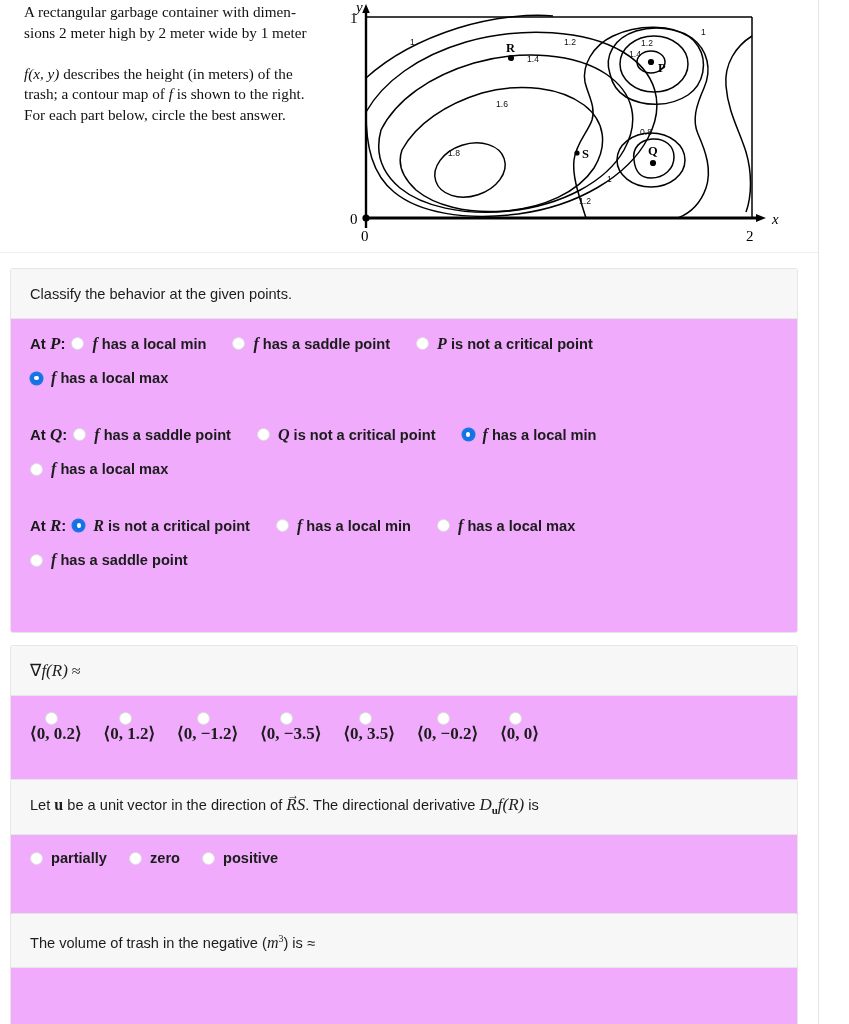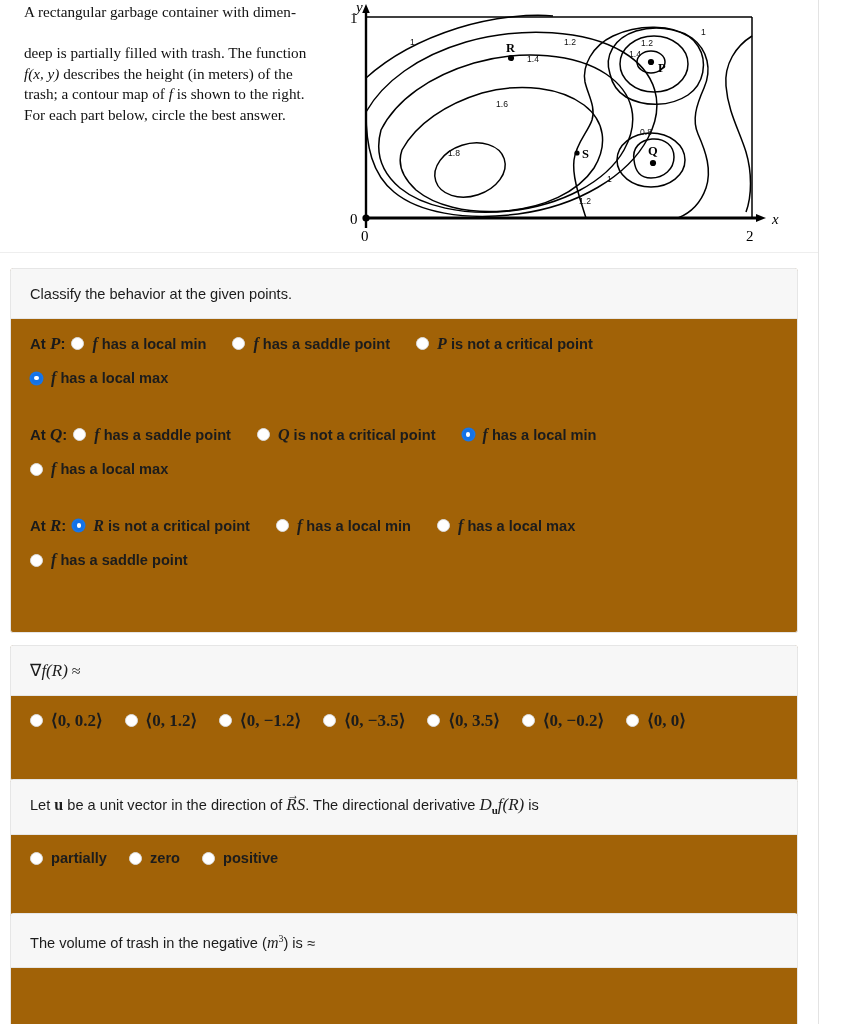--- a/index.html
+++ b/index.html
@@ -66,21 +66,21 @@
   }
   .figure svg { display: block; }
 
   
   .card {
     position: absolute;
     left: 10px;
     width: 788px;
     border: 1px solid #e6e6e6;
     border-radius: 3px;
-    background: #a16207;
+    background: #f0abfc;
     box-sizing: border-box;
   }
   .card-header {
     background: #f7f7f7;
     border-bottom: 1px solid #e6e6e6;
     padding: 16px 19px 15px 19px;
     font-size: 14.6px;
     line-height: 18px;
     color: #1c1c1c;
     box-sizing: border-box;
@@ -165,21 +165,21 @@
   }
   .opt-label {
     font-size: 14.6px;
     color: #1c1c1c;
     line-height: 1;
   }
   .opt-label .mathser { font-size: 16px; }
   .opt-label .mathser-up { font-size: 16px; }
 
   
-  .vecrow .opt { margin-right: 22px; }
+  .vecrow .opt { margin-right: 22px; flex-direction: column; }
   .vecrow .opt-label {
     font-family: "Liberation Serif", serif;
     font-size: 17px;
   }
 
   
   .plainrow .opt { margin-right: 22px; }
 
   
   .numrow .opt { margin-right: 20px; }
@@ -191,22 +191,22 @@
 </head>
 <body>
 
 <div class="page-divider"></div>
 <div class="top-divider"></div>
 
 <div class="prompt-region">
 
   <div class="prompt-text">
     <span>A rectangular garbage container with dimen-</span><br>
+    <span>sions 2 meter high by 2 meter wide by 1 meter</span><br>
     <br>
-    <span>deep is partially filled with trash. The function</span><br>
     <span class="mi">f(x, y)</span><span> describes the height (in meters) of the</span><br>
     <span>trash; a contour map of </span><span class="mi">f</span><span> is shown to the right.</span><br>
     <span>For each part below, circle the best answer.</span>
   </div>
 
   <div class="figure">
     <svg width="440" height="248" viewBox="0 0 440 248" xmlns="http://www.w3.org/2000/svg">
 
       <line x1="18" y1="228" x2="18" y2="10" stroke="#000" stroke-width="2.4"></line>
       <polygon points="18,4 14.2,13 21.8,13" fill="#000"></polygon>

